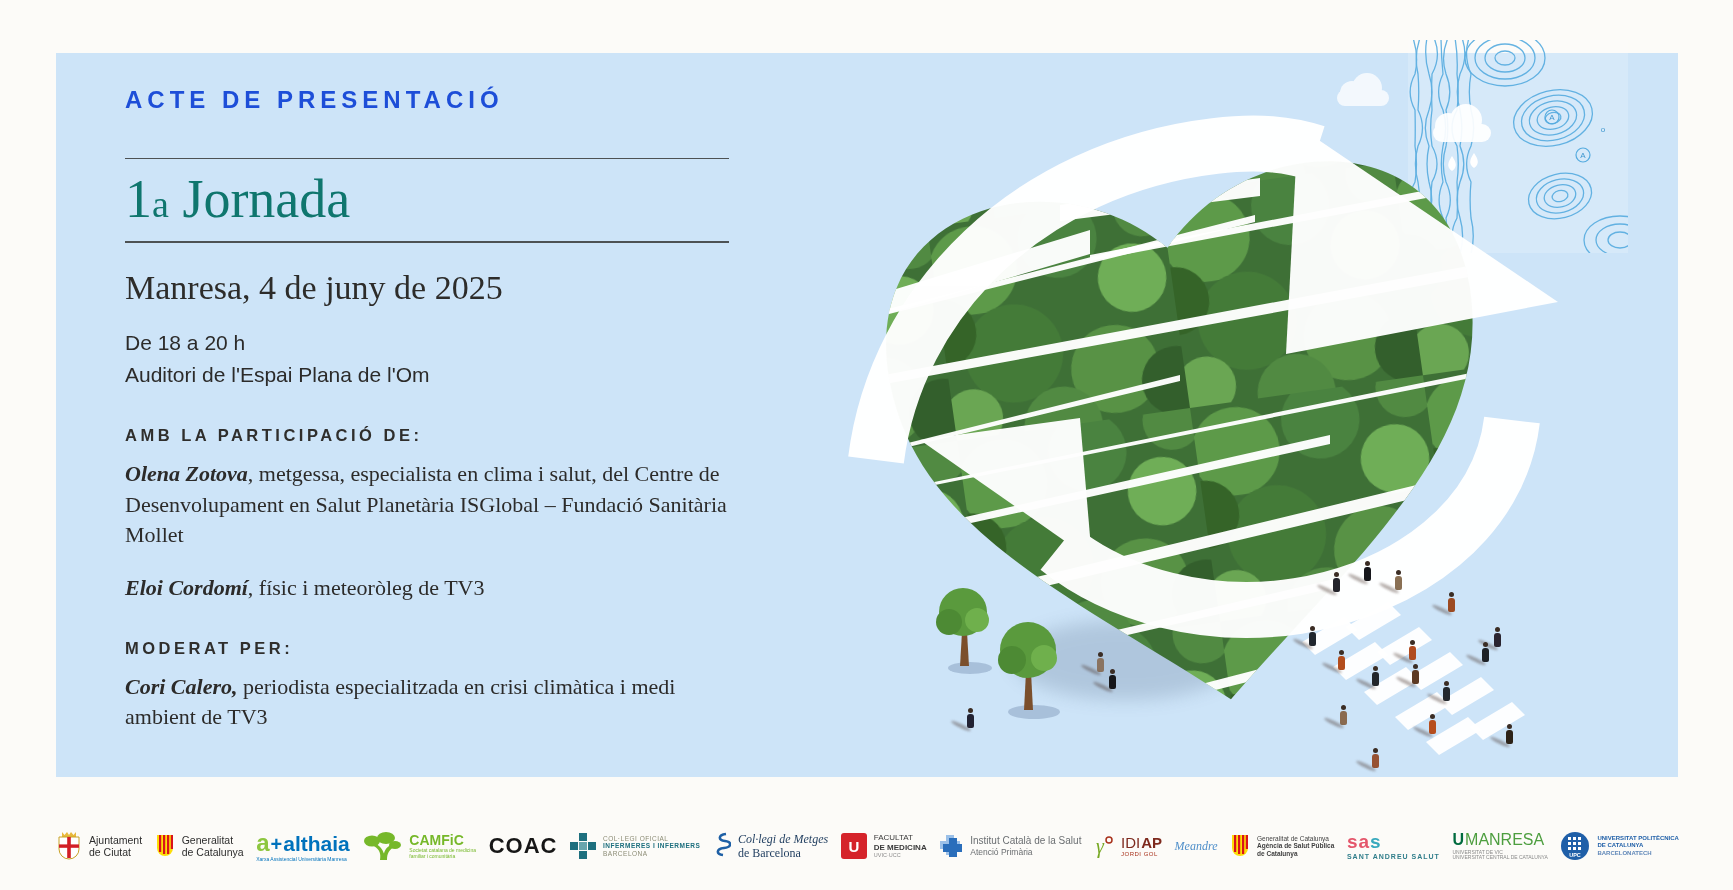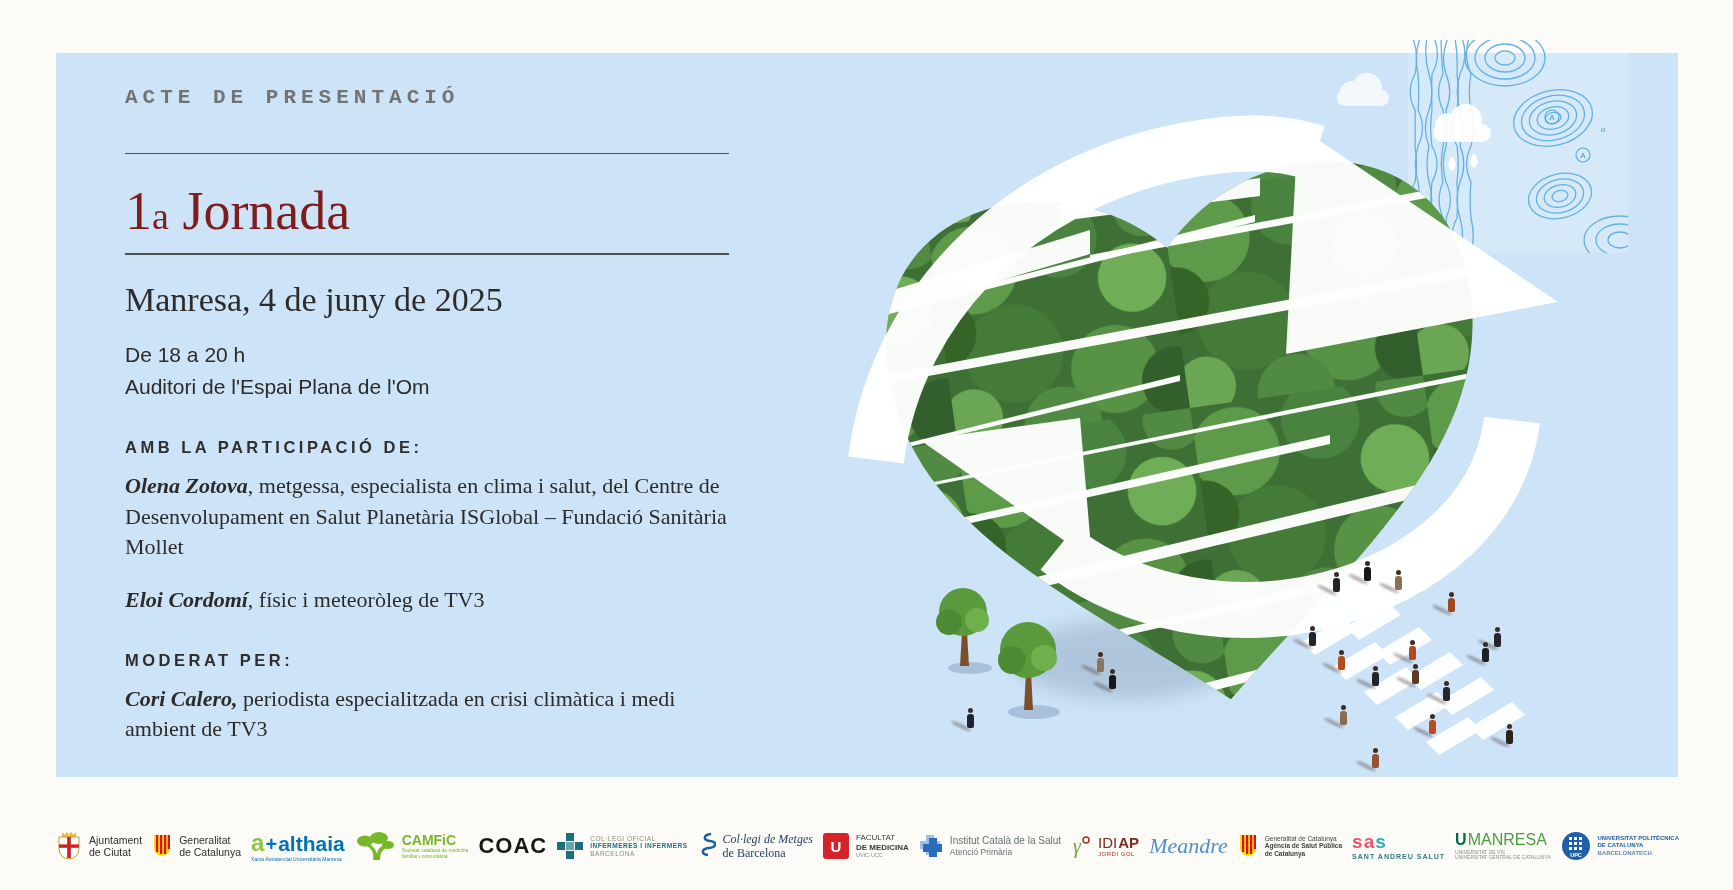--- a/index.html
+++ b/index.html
@@ -3,23 +3,23 @@
 <meta charset="utf-8">
 <style>
   html,body{margin:0;padding:0;}
   body{font-family:"Liberation Sans",sans-serif;background:#fcfbf8;}
   .page{position:relative;width:1733px;height:890px;overflow:hidden;background:#fcfbf8;}
   .card{position:absolute;left:56px;top:53px;width:1622px;height:724px;background:#cde4f8;z-index:1;}
   .illus{position:absolute;left:0;top:0;width:1733px;height:890px;z-index:3;pointer-events:none;}
 
   
   .text-col{position:absolute;left:125px;top:86px;width:604px;z-index:4;color:#2f2e2c;}
-  .kicker{font-size:21px;font-weight:700;letter-spacing:5px;color:#737373;margin:0 0 44px 0;font-family:Liberation Mono, monospace;}
+  .kicker{font-size:24px;font-weight:700;letter-spacing:5px;color:#1d4ed8;margin:0 0 44px 0;}
   .rule{border-top:1.6px solid rgba(45,45,43,.8);width:100%;height:0;}
-  .h1{font-family:"Liberation Serif",serif;font-size:54px;line-height:1.12;margin:27px 0 12px 0;color:#7f1d1d;}
+  .h1{font-family:"Liberation Serif",serif;font-size:54px;line-height:1.12;margin:10px 0 12px 0;color:#0f766e;}
   .h1 .ord{font-size:38px;}
   .h2{font-family:"Liberation Serif",serif;font-size:54px;line-height:1.12;margin:12px 0 14px 0;color:#2d2c2a;font-weight:700;font-style:italic;letter-spacing:-1px;}
   .h2 .conj{font-weight:400;font-style:normal;letter-spacing:0;}
   .date{font-family:"Liberation Serif",serif;font-size:34px;margin:26px 0 0 0;color:#2d2c2a;}
   .details{font-size:21px;line-height:1.5;margin-top:20px;color:#2c2b2a;}
   .slabel{font-size:16.5px;font-weight:700;letter-spacing:3.5px;margin-top:36px;color:#2f2e2c;}
   .speaker{font-family:"Liberation Serif",serif;font-size:22px;line-height:1.38;margin-top:14px;max-width:640px;color:#2c2b2a;}
   .speaker .nm{font-weight:700;font-style:italic;}
   .slabel.m{margin-top:36px;}
 
@@ -413,21 +413,21 @@
           <div class="lg-row">
             <span style="color: rgb(126, 42, 30); font-size: 15px;">IDI</span>
             <span style="color: rgb(126, 42, 30); font-size: 15px; font-weight: 700;">AP</span>
           </div>
           <span style="color: rgb(168, 49, 27); font-size: 6px; letter-spacing: 0.5px;">JORDI GOL</span>
         </div>
       </div>
       <div class="logo meandre">
         <div class="lg-text">
           <div class="lg-row">
-            <span style="color: rgb(79, 143, 202); font-size: 22px; font-style: italic;">Meandre</span>
+            <span style="color: rgb(79, 143, 202); font-size: 12px; font-style: italic;">Meandre</span>
           </div>
         </div>
       </div>
       <div class="logo">
         <span class="lg-icon">
           <svg width="20" height="26" viewBox="0 0 20 26">
             <path d="M2 2 h16 v13 a8 8 0 0 1 -16 0 Z" fill="#fcdd09"></path>
             <g fill="#da121a">
               <rect x="4" y="2" width="2.2" height="17"></rect>
               <rect x="8" y="2" width="2.2" height="19"></rect>

